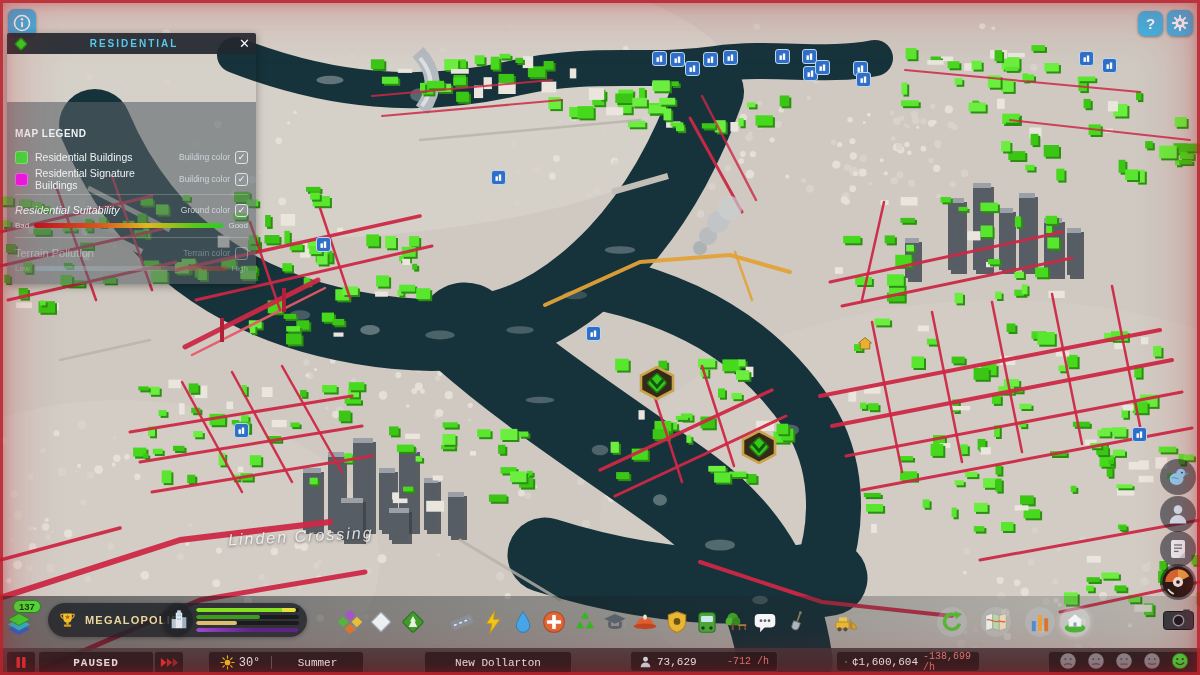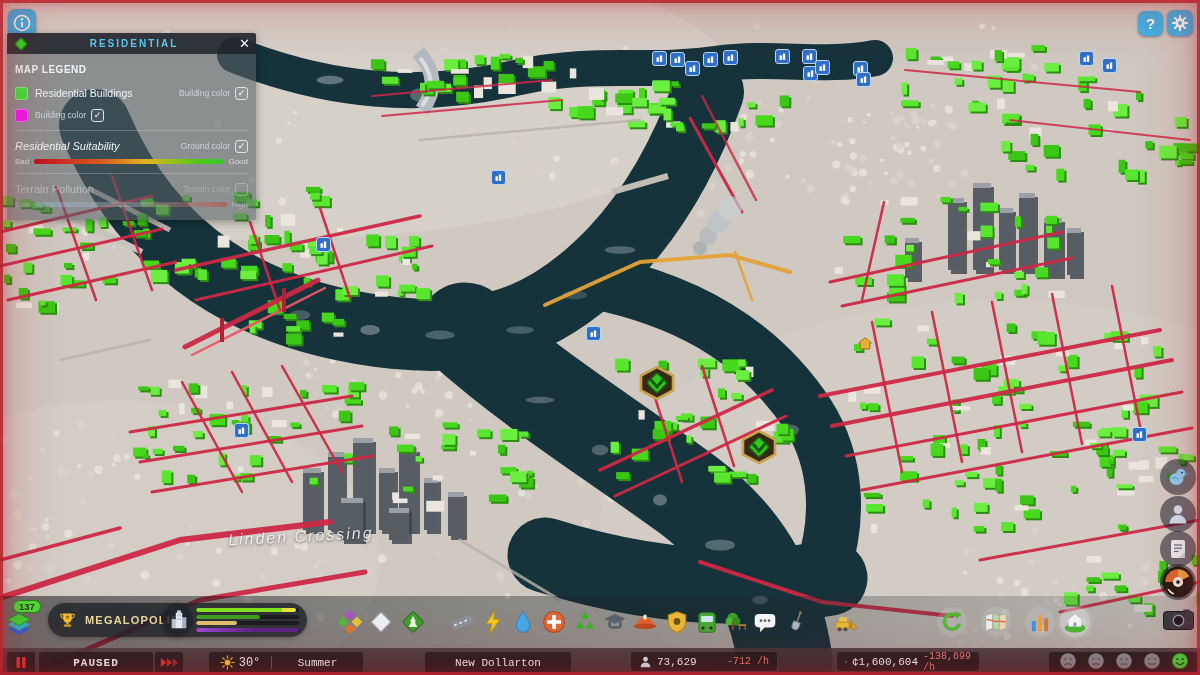--- a/index.html
+++ b/index.html
@@ -20,21 +20,21 @@
   #info-btn{left:8px;top:9px;width:28px;height:28px;}
   #help-btn{left:1138px;top:11px;width:25px;height:25px;font-size:15px;font-weight:bold;}
   #settings-btn{left:1167px;top:10px;width:26px;height:26px;}
 
   
   #legend{position:absolute;left:7px;top:33px;width:249px;z-index:40;
     color:#eef3f6;font-size:10.5px;box-shadow:0 2px 8px rgba(0,0,0,.35);border-radius:2px;overflow:hidden;}
   #legend-header{display:flex;align-items:center;height:21px;background:rgba(32,41,48,.93);padding:0 6px;}
   #legend-title{flex:1;text-align:center;color:#58cdf2;font-size:10px;font-weight:bold;letter-spacing:2px;}
   #legend-close{color:#fff;font-size:13px;font-weight:bold;cursor:pointer;line-height:1;}
-  #legend-body{background:rgba(88,96,102,.58);padding:8px 8px 8px 8px;}
+  #legend-body{background:rgba(88,96,102,.58);padding:24px 8px 8px 8px;margin-top:48px;}
   .legend-section-title{font-weight:bold;font-size:10px;letter-spacing:.5px;margin:2px 0 7px 0;}
   .legend-row{display:flex;align-items:center;height:22px;}
   .legend-swatch{width:13px;height:13px;border-radius:3px;margin-right:7px;box-shadow:inset 0 0 0 1px rgba(255,255,255,.35);}
   .legend-label{flex:1;font-size:10.5px;}
   .type-label{font-size:8.5px;color:#ccd5db;margin-right:5px;}
   .checkbox{width:13px;height:13px;border:1.5px solid #dbe3e9;border-radius:3px;box-sizing:border-box;
     display:flex;align-items:center;justify-content:center;font-size:9px;color:#fff;cursor:pointer;background:rgba(255,255,255,.06);}
   .legend-div{height:1px;background:rgba(255,255,255,.22);margin:4px 0;}
   .grad-block{padding:2px 0 3px 0;}
   .grad-head{display:flex;align-items:center;height:18px;}
@@ -1503,20 +1503,21 @@
       <div class="legend-section-title">MAP LEGEND</div>
       <div id="legend-rows">
           <div class="legend-row">
             <span class="legend-swatch" style="background:#3fe03f"></span>
             <span class="legend-label">Residential Buildings</span>
             <span class="type-label">Building color</span>
             <span class="checkbox">✓</span>
           </div>
           <div class="legend-row">
             <span class="legend-swatch" style="background:#ee18ee"></span>
+            <span class="legend-label">Residential Signature Buildings</span>
             <span class="type-label">Building color</span>
             <span class="checkbox">✓</span>
           </div>
           <div class="legend-div"></div>
           <div class="grad-block">
             <div class="grad-head">
               <span class="legend-label" style="font-size:11px;font-style:italic;">Residential Suitability</span>
               <span class="type-label">Ground color</span>
               <span class="checkbox">✓</span>
             </div>

